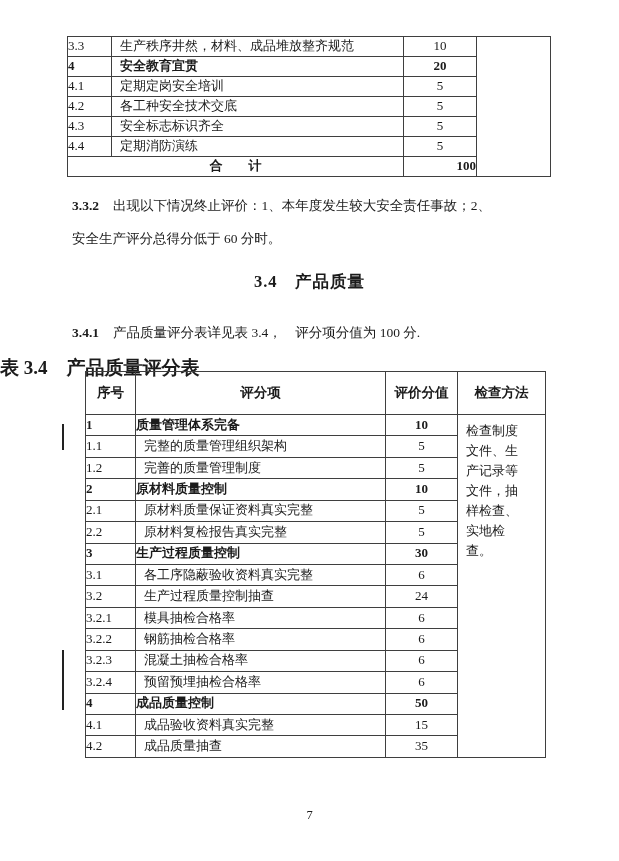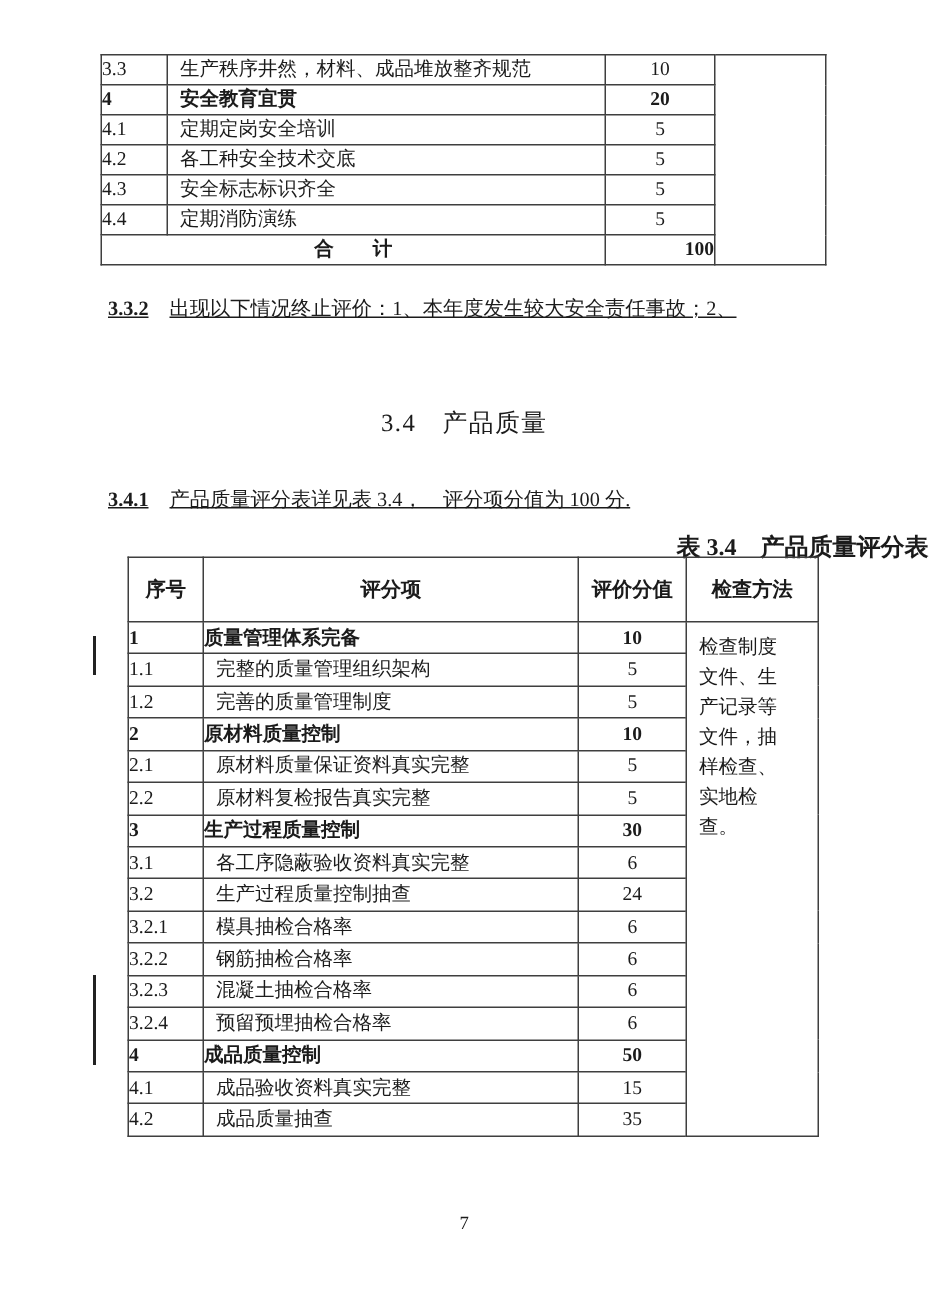--- a/index.html
+++ b/index.html
@@ -29,31 +29,31 @@
   
   .main-table{position:absolute;left:85px;top:371px;width:460px;height:387px;}
   .main-table tr{height:20px;}
   .main-table tr.hdr{height:40px;}
   .main-table th{font-weight:bold;text-align:center;font-size:13.5px;}
   .method-cell{
     vertical-align:top;text-align:left;padding:6px 24px 0 8px;
     white-space:normal;word-break:break-all;line-height:20px;font-size:13px;
   }
   
-  .para{position:absolute;left:72px;width:478px;font-size:13.5px;line-height:33px;text-decoration:underline;}
+  .para{position:absolute;left:72px;width:478px;font-size:13.5px;line-height:33px;}
   .para .pnum{font-weight:bold;margin-right:14px;}
   .p332{top:189px;}
   .p341{top:316px;line-height:33px;}
   .heading{
     position:absolute;left:0;top:271px;width:619px;text-align:center;
-    font-weight:normal;font-size:16.5px;letter-spacing:1px;
+    font-weight:bold;font-size:16.5px;letter-spacing:1px;
   }
   .caption{
-    position:absolute;left:0;top:355px;width:619px;text-align:right;
-    font-weight:bold;font-size:16px;
+    position:absolute;left:0;top:355px;width:619px;text-align:left;
+    font-weight:bold;font-size:19px;
   }
   .page-number{
     position:absolute;left:0;top:808px;width:619px;text-align:center;font-size:12.5px;
   }
   
   .rev-bar{position:absolute;left:62px;width:2px;background:#222;}
   .rev-bar-1{top:424px;height:26px;}
   .rev-bar-2{top:650px;height:60px;}
 </style>
 </head>
@@ -100,20 +100,21 @@
   </tr>
   <tr>
     <td class="total-label" colspan="2">合　　计</td>
     <td class="total-value">100</td>
   </tr>
 </tbody>
   </table>
 
 <div class="para p332">
   <div><span class="pnum">3.3.2</span><span>出现以下情况终止评价：1、本年度发生较大安全责任事故；2、</span></div>
+  <div><span>安全生产评分总得分低于 60 分时。</span></div>
 </div>
 
 <div class="heading">3.4　产品质量</div>
 
 <div class="para p341">
   <span class="pnum">3.4.1</span><span>产品质量评分表详见表 3.4，　评分项分值为 100 分.</span>
 </div>
 
 <div class="caption">表 3.4　产品质量评分表</div>
 

